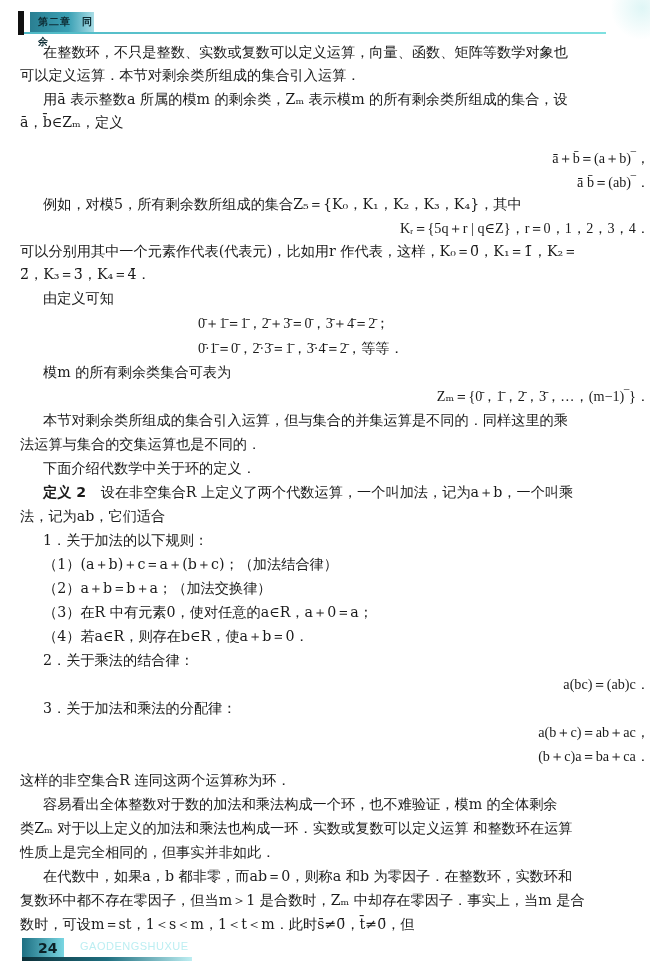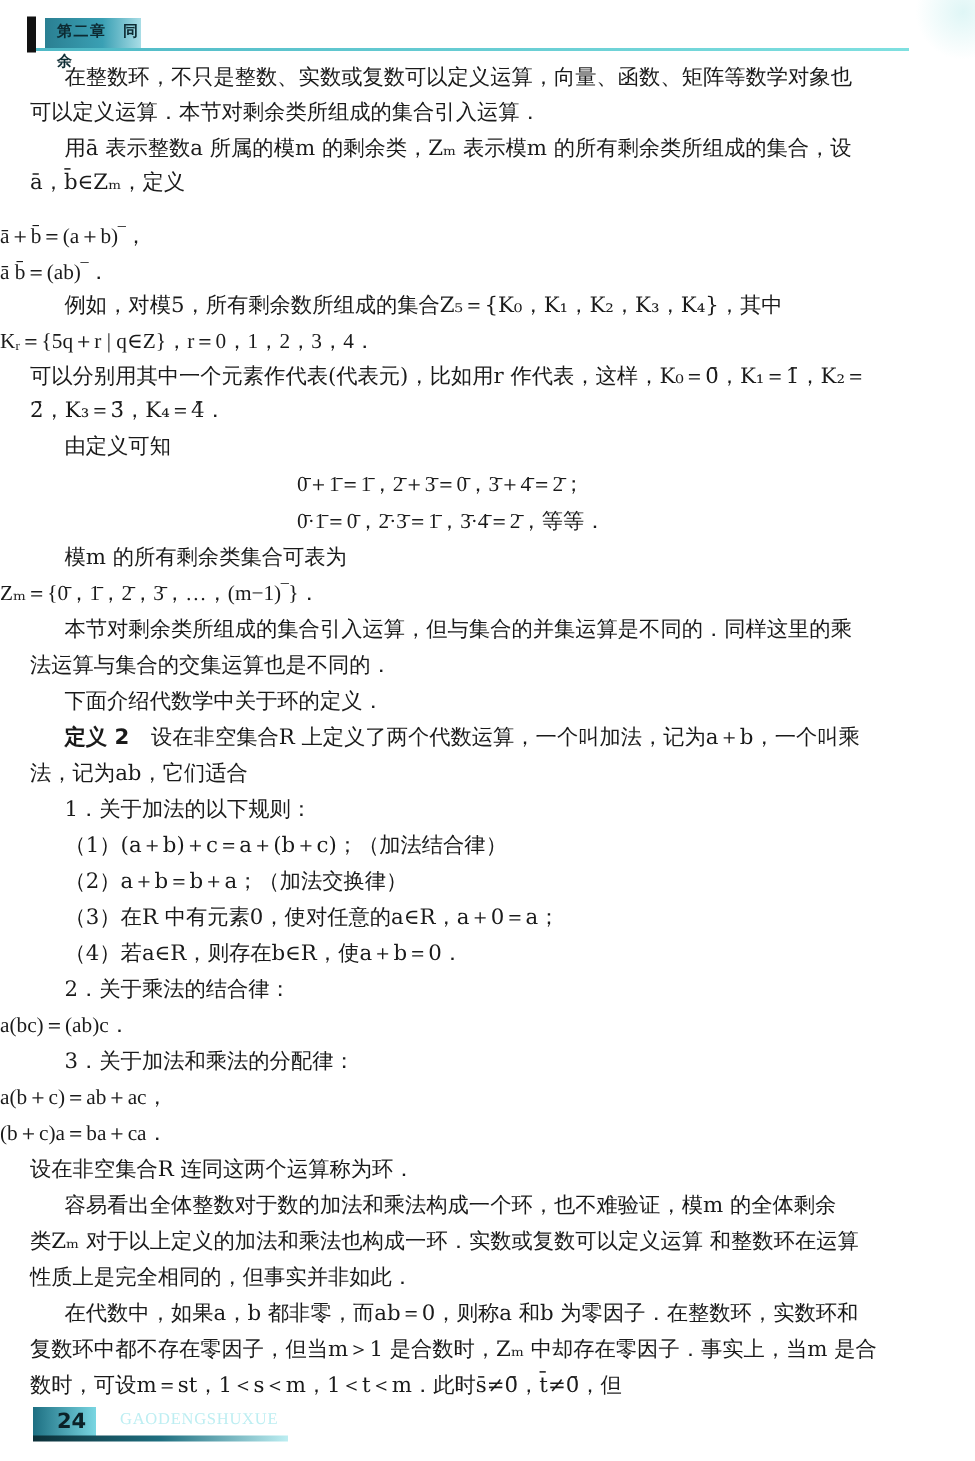--- a/index.html
+++ b/index.html
@@ -13,30 +13,30 @@
     background: linear-gradient(90deg, #2a7f92 0%, #3aa0b4 60%, #a9dde6 100%);
     font-family: "DejaVu Sans", sans-serif; font-size: 10px; font-weight: bold; color: #0d2b33;
     line-height: 20px; padding-left: 8px; box-sizing: border-box; letter-spacing: 1px;
   }
   .header-rule { position: absolute; left: 24px; top: 32px; width: 582px; height: 2px;
     background: linear-gradient(90deg, #4fb9c6, #7fe0e0); }
   .corner-deco { position: absolute; right: 0; top: 0; width: 40px; height: 40px;
     background: radial-gradient(circle at 80% 20%, #dff6f6 0%, #ffffff 70%); }
   .line { position: absolute; left: 20px; width: 590px; font-size: 14.2px; line-height: 20px; white-space: nowrap; }
   .indent { left: 43px; }
-  .center { left: 0; width: 650px; text-align: left; }
+  .center { left: 0; width: 650px; text-align: right; }
   .math { font-family: "Liberation Serif", "DejaVu Serif", serif; }
   .bold { font-weight: bold; font-family: "DejaVu Sans", sans-serif; }
   .footer-block {
     position: absolute; left: 22px; top: 938px; width: 42px; height: 20px;
     background: linear-gradient(90deg, #1d6f82, #79d6e2);
     font-family: "DejaVu Sans", sans-serif; font-size: 14px; font-weight: bold; color: #0b2228;
     line-height: 20px; padding-left: 16px; box-sizing: border-box;
   }
-  .footer-text { position: absolute; left: 80px; top: 940px; font-family: Liberation Serif, serif;
+  .footer-text { position: absolute; left: 80px; top: 940px; font-family: Liberation Sans, sans-serif;
     font-size: 11px; color: #bdeef2; letter-spacing: 0.5px; }
   .footer-rule { position: absolute; left: 22px; top: 957px; width: 170px; height: 4px;
     background: linear-gradient(90deg, #0c2f38 0%, #1f6f80 50%, #bdeef2 100%); }
 </style>
 </head>
 <body>
 
 <div class="header-bar"></div>
 <div class="header-tab">第二章　同余</div>
 <div class="header-rule"></div>
@@ -69,21 +69,21 @@
   <div class="line indent" style="top:530px">1．关于加法的以下规则：</div>
   <div class="line indent" style="top:554px">（1）(a＋b)＋c＝a＋(b＋c)；（加法结合律）</div>
   <div class="line indent" style="top:578px">（2）a＋b＝b＋a；（加法交换律）</div>
   <div class="line indent" style="top:602px">（3）在R 中有元素0，使对任意的a∈R，a＋0＝a；</div>
   <div class="line indent" style="top:626px">（4）若a∈R，则存在b∈R，使a＋b＝0．</div>
   <div class="line indent" style="top:650px">2．关于乘法的结合律：</div>
   <div class="line center math" style="top:674px">a(bc)＝(ab)c．</div>
   <div class="line indent" style="top:698px">3．关于加法和乘法的分配律：</div>
   <div class="line center math" style="top:722px">a(b＋c)＝ab＋ac，</div>
   <div class="line center math" style="top:746px">(b＋c)a＝ba＋ca．</div>
-  <div class="line" style="top:770px">设在非空集合R 连同这两个运算称为环．</div>
+  <div class="line" style="top:770px">这样的非空集合R 连同这两个运算称为环．</div>
   <div class="line indent" style="top:794px">容易看出全体整数对于数的加法和乘法构成一个环，也不难验证，模m 的全体剩余</div>
   <div class="line" style="top:818px">类Zₘ 对于以上定义的加法和乘法也构成一环．实数或复数可以定义运算 和整数环在运算</div>
   <div class="line" style="top:842px">性质上是完全相同的，但事实并非如此．</div>
   <div class="line indent" style="top:866px">在代数中，如果a，b 都非零，而ab＝0，则称a 和b 为零因子．在整数环，实数环和</div>
   <div class="line" style="top:890px">复数环中都不存在零因子，但当m＞1 是合数时，Zₘ 中却存在零因子．事实上，当m 是合</div>
   <div class="line" style="top:914px">数时，可设m＝st，1＜s＜m，1＜t＜m．此时s̄≠0̄，t̄≠0̄，但</div>
 </div>
 
 <div class="footer-block">24</div>
 <div class="footer-text">GAODENGSHUXUE</div>

